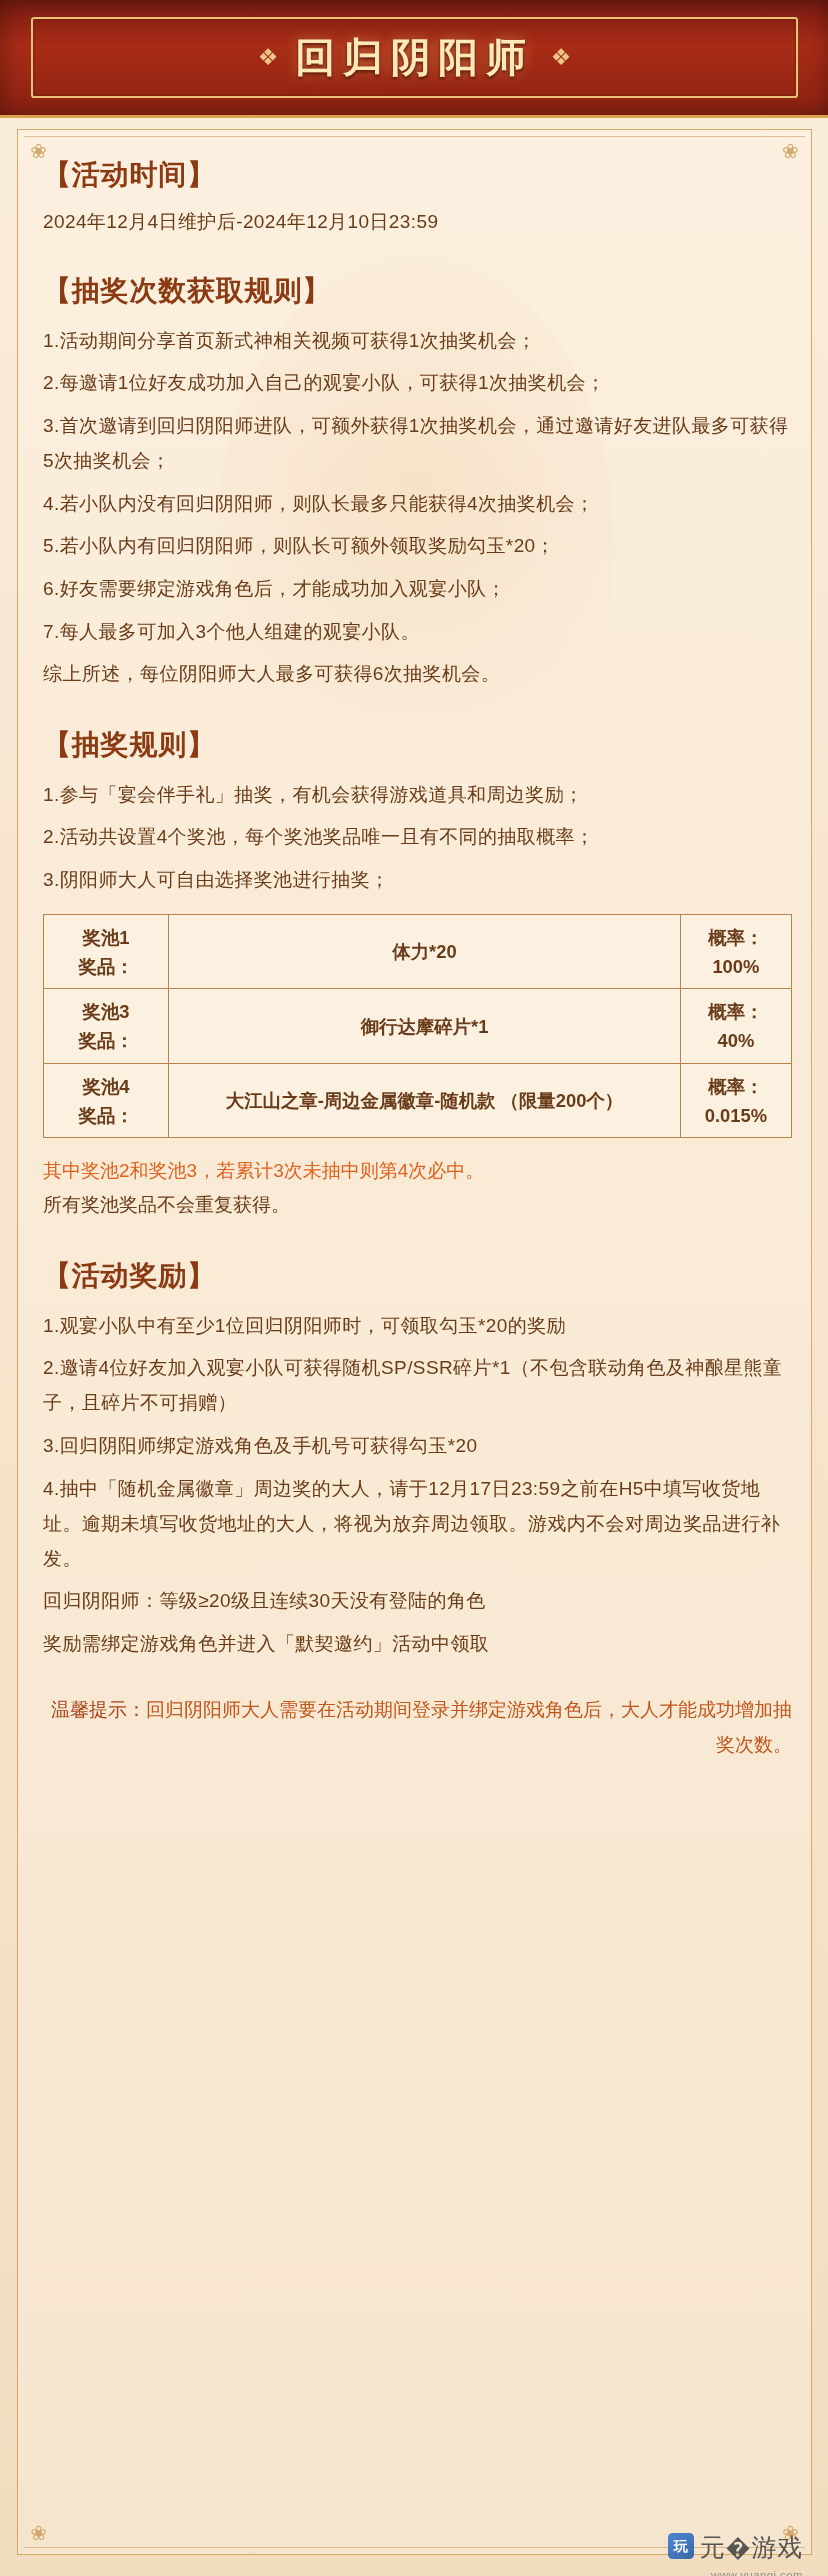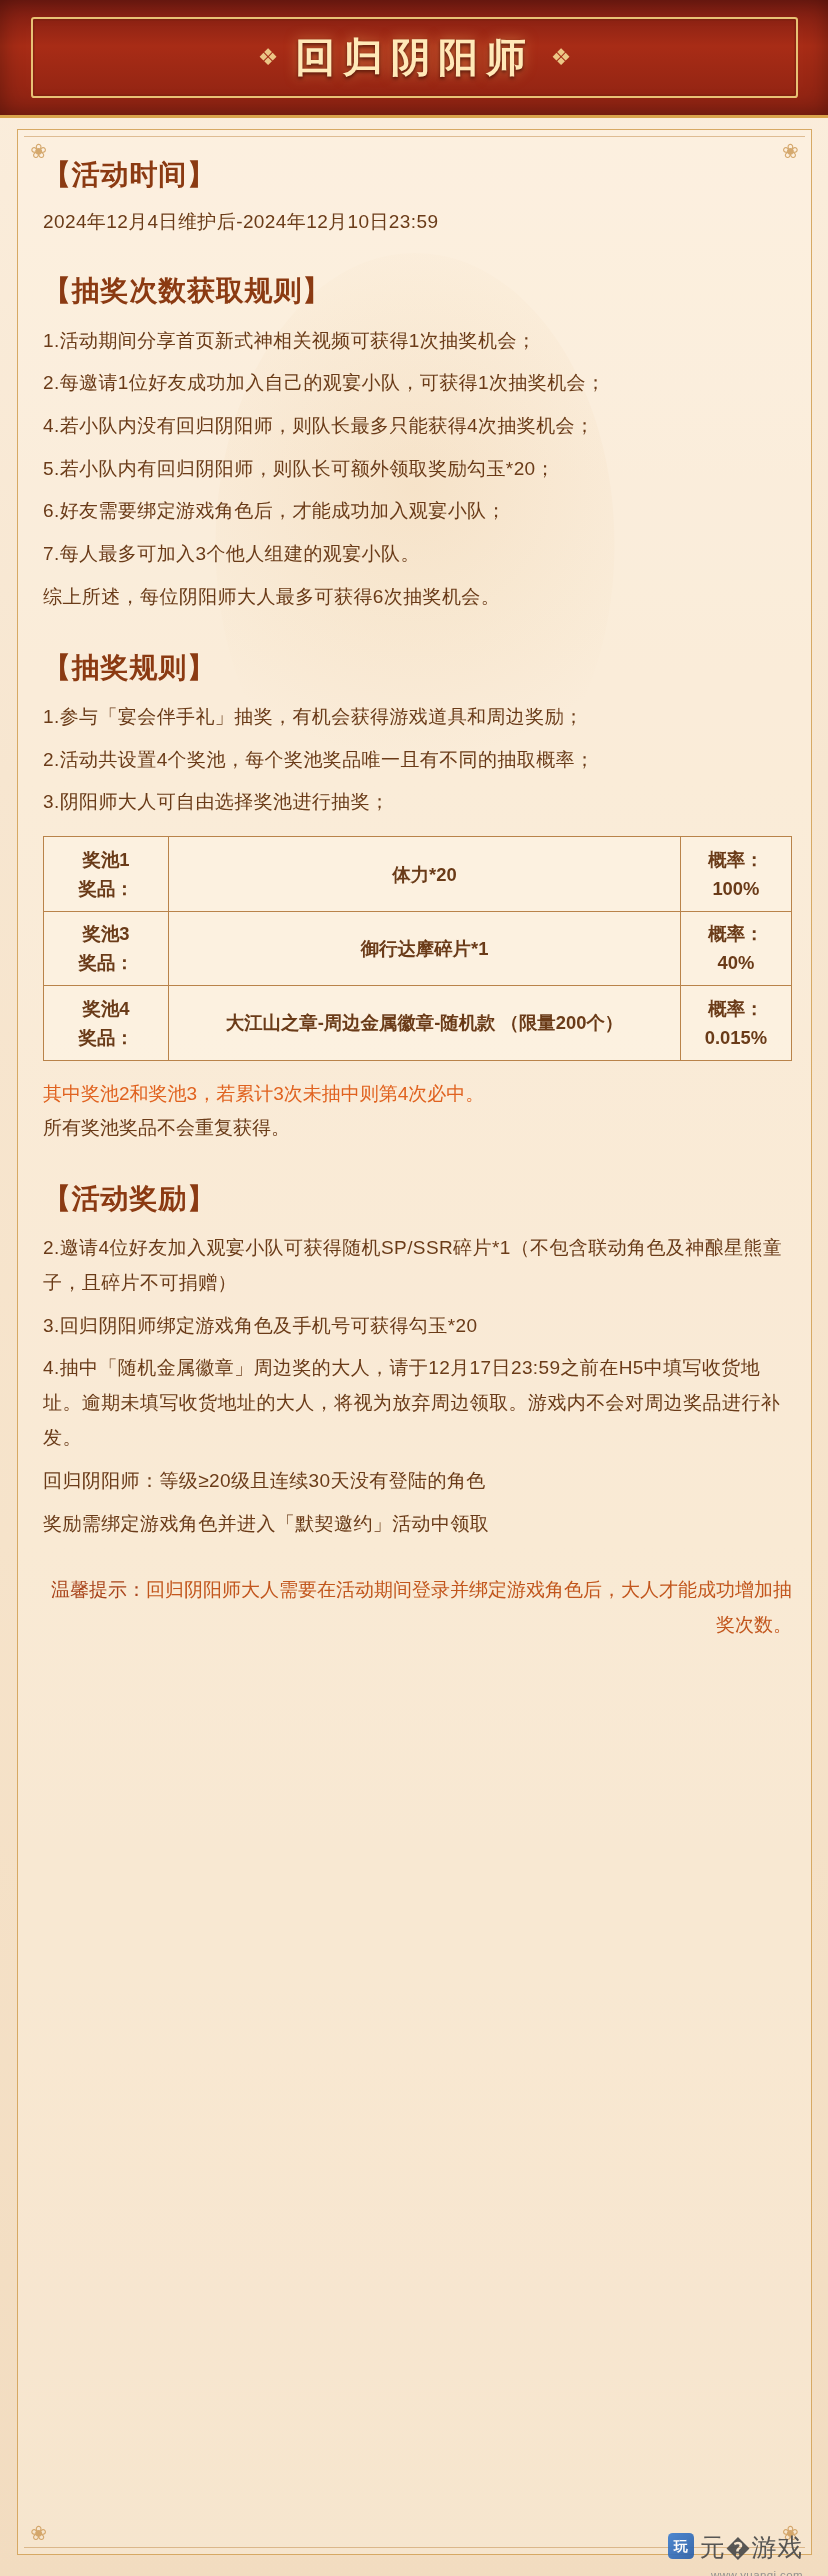--- a/index.html
+++ b/index.html
@@ -230,20 +230,21 @@
   <div class="watermark"></div>
 
   <div class="content">
 
     <div class="sec-title first">【活动时间】</div>
     <div class="date">2024年12月4日维护后-2024年12月10日23:59</div>
 
     <div class="sec-title">【抽奖次数获取规则】</div>
     <div class="line">1.活动期间分享首页新式神相关视频可获得1次抽奖机会；</div>
     <div class="line">2.每邀请1位好友成功加入自己的观宴小队，可获得1次抽奖机会；</div>
+    <div class="line">3.首次邀请到回归阴阳师进队，可额外获得1次抽奖机会，通过邀请好友进队最多可获得5次抽奖机会；</div>
     <div class="line">4.若小队内没有回归阴阳师，则队长最多只能获得4次抽奖机会；</div>
     <div class="line">5.若小队内有回归阴阳师，则队长可额外领取奖励勾玉*20；</div>
     <div class="line">6.好友需要绑定游戏角色后，才能成功加入观宴小队；</div>
     <div class="line">7.每人最多可加入3个他人组建的观宴小队。</div>
     <div class="line">综上所述，每位阴阳师大人最多可获得6次抽奖机会。</div>
 
     <div class="sec-title">【抽奖规则】</div>
     <div class="line">1.参与「宴会伴手礼」抽奖，有机会获得游戏道具和周边奖励；</div>
     <div class="line">2.活动共设置4个奖池，每个奖池奖品唯一且有不同的抽取概率；</div>
     <div class="line">3.阴阳师大人可自由选择奖池进行抽奖；</div>
@@ -272,20 +273,21 @@
         <td class="rate">概率：
 0.015%</td>
       </tr>
     </tbody>
       </table>
 
     <div class="note">其中奖池2和奖池3，若累计3次未抽中则第4次必中。</div>
     <div class="note-dark">所有奖池奖品不会重复获得。</div>
 
     <div class="sec-title">【活动奖励】</div>
+    <div class="line">1.观宴小队中有至少1位回归阴阳师时，可领取勾玉*20的奖励</div>
     <div class="line">2.邀请4位好友加入观宴小队可获得随机SP/SSR碎片*1（不包含联动角色及神酿星熊童子，且碎片不可捐赠）</div>
     <div class="line">3.回归阴阳师绑定游戏角色及手机号可获得勾玉*20</div>
     <div class="line">4.抽中「随机金属徽章」周边奖的大人，请于12月17日23:59之前在H5中填写收货地址。逾期未填写收货地址的大人，将视为放弃周边领取。游戏内不会对周边奖品进行补发。</div>
     <div class="line">回归阴阳师：等级≥20级且连续30天没有登陆的角色</div>
     <div class="line">奖励需绑定游戏角色并进入「默契邀约」活动中领取</div>
 
     <div class="tip">
       <span class="lead">温馨提示：</span><span>回归阴阳师大人需要在活动期间登录并绑定游戏角色后，大人才能成功增加抽奖次数。</span>
     </div>
   </div>

